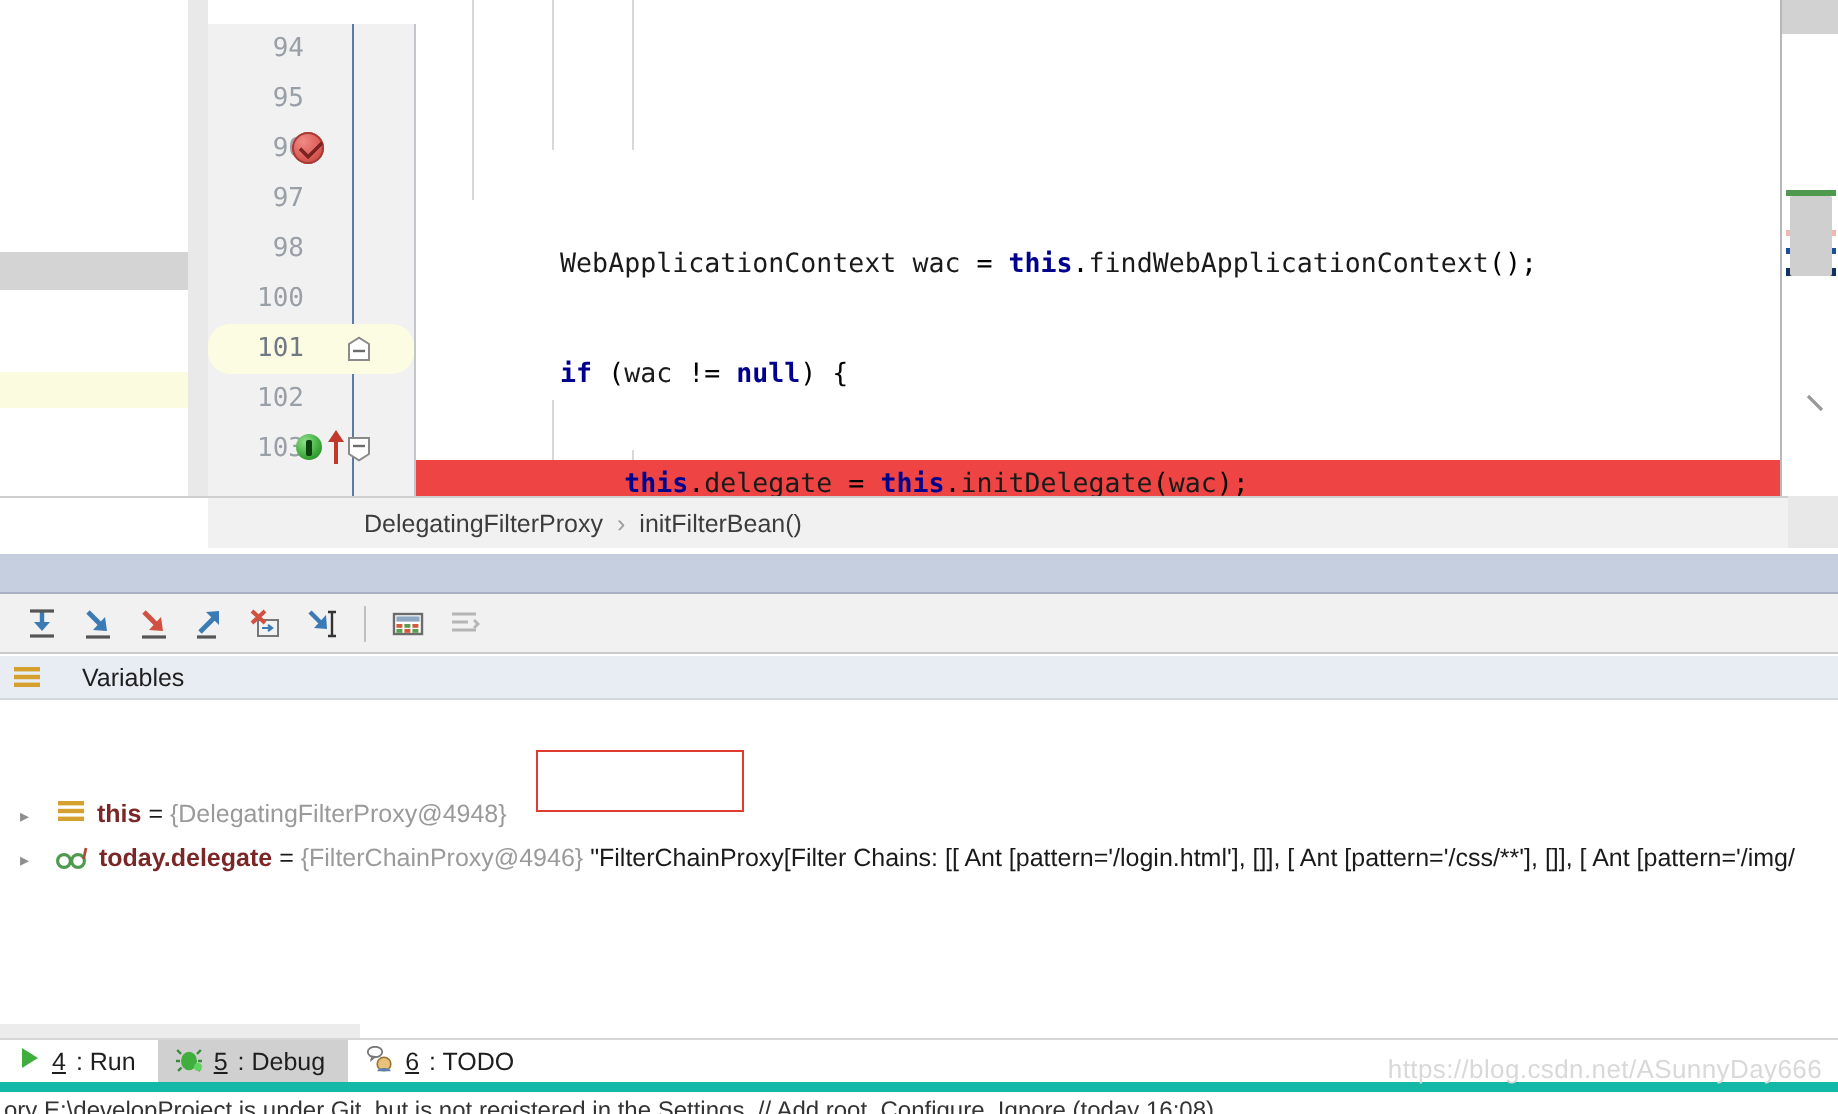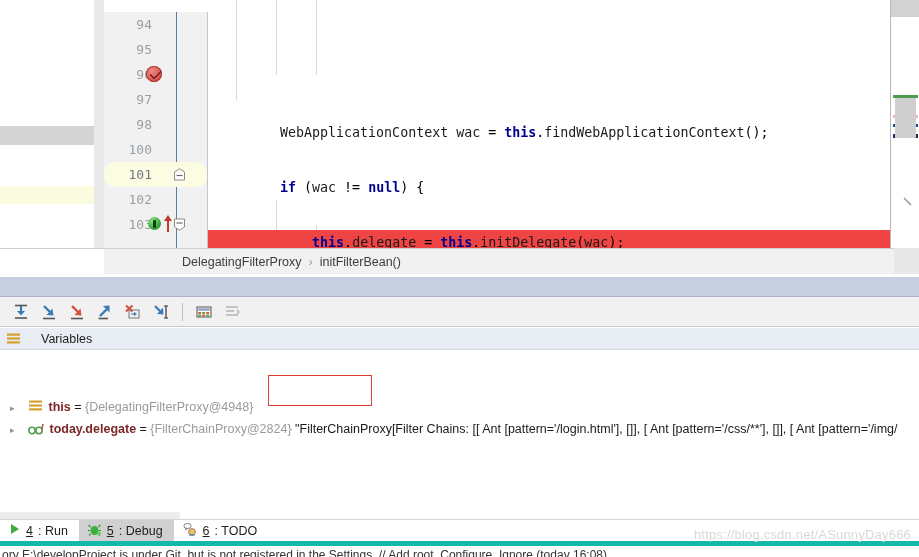--- a/index.html
+++ b/index.html
@@ -381,21 +381,21 @@
 
   <div class="var-row">
     <span class="expander">▸</span>
     <span class="stripe-icon" style="margin:0 5px 0 1px;vertical-align:-2px;width:16px;">
       <svg width="16" height="13" viewBox="0 0 16 13">
         <circle cx="4" cy="8.5" r="3.2" fill="none" stroke="#4f9a4f" stroke-width="1.6"></circle>
         <circle cx="11" cy="8.5" r="3.2" fill="none" stroke="#4f9a4f" stroke-width="1.6"></circle>
         <path d="M7.2 8.5 H7.8" stroke="#4f9a4f" stroke-width="1.4"></path>
         <path d="M13.8 7.5 L15 2" stroke="#b04a3a" stroke-width="1.4"></path>
       </svg>
-    </span><span class="var-name">today.delegate</span><span class="var-eq"> = </span><span class="var-val">{FilterChainProxy@2824}</span><span class="var-tostring"> "FilterChainProxy[Filter Chains: [[ Ant [pattern='/login.html'], []], [ Ant [pattern='/css/**'], []], [ Ant [pattern='/img/</span>
+    </span><span class="var-name">today.delegate</span><span class="var-eq"> = </span><span class="var-val">{FilterChainProxy@4946}</span><span class="var-tostring"> "FilterChainProxy[Filter Chains: [[ Ant [pattern='/login.html'], []], [ Ant [pattern='/css/**'], []], [ Ant [pattern='/img/</span>
   </div>
 
 </div>
 
 <div class="annot-box"></div>
 
 <div id="bottom-gap"></div>
 <div id="top-tab-hint"></div>
 <div id="tabs-strip-bg"></div>
 

